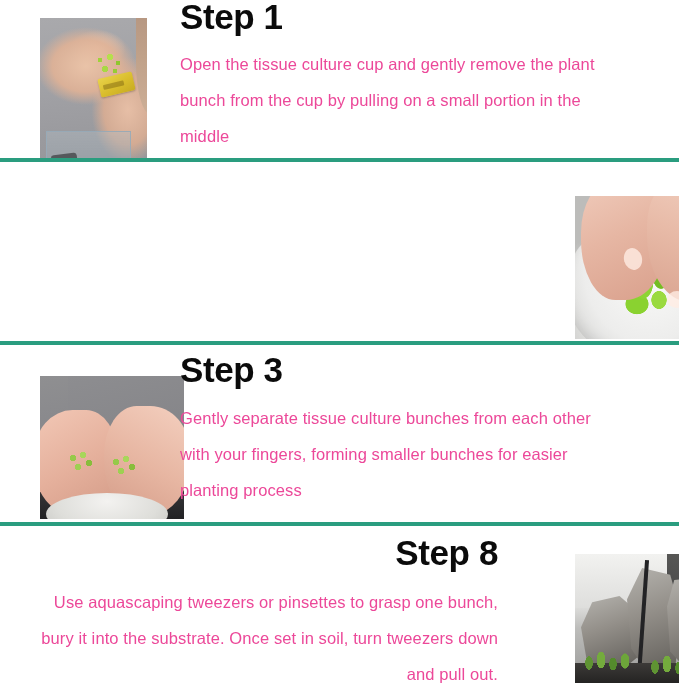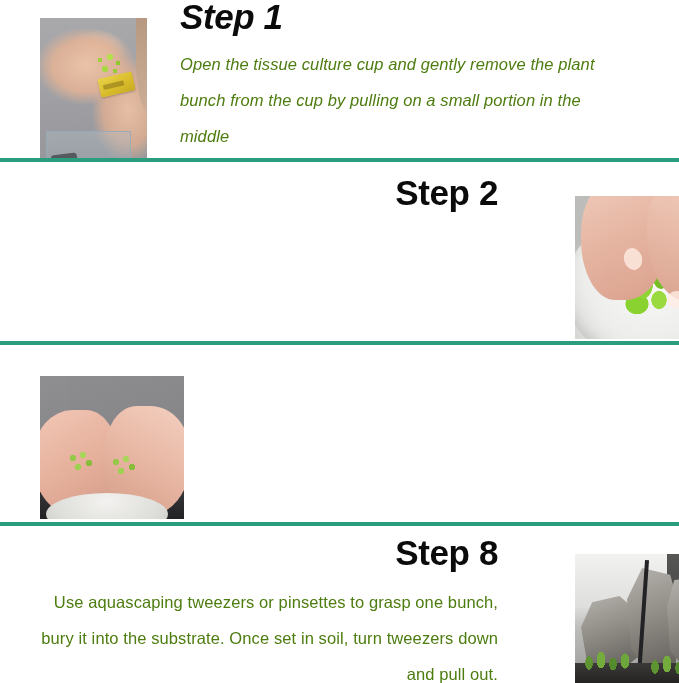--- a/index.html
+++ b/index.html
@@ -293,38 +293,38 @@
     color: #0b0b0b;
     white-space: nowrap;
   }
   .step-body {
     margin: 0;
     font-family: "Liberation Sans", sans-serif;
     font-size: 16.5px;
     font-weight: 400;
     line-height: 36px;
     letter-spacing: 0.1px;
-    color: #4d7c0f;
+    color: #ec4899;
   }
 
   
   .divider {
     position: absolute;
     left: 0;
     width: 679px;
     height: 4px;
     background: #2a9d7f;
   }
 </style>
 </head>
 <body>
 
 <div class="guide">
 
-  <section class="step" style="top:0px; height:158px;font-style:italic;">
+  <section class="step" style="top:0px; height:158px;">
     <div class="step-inner">
 
       <figure class="photo left ph1" style="top:2px;">
         <div class="photo-canvas">
           <div class="moss"></div>
           <div class="cup"></div>
           <div class="arm"></div>
           <div class="tank"></div>
           <div class="fade"></div>
         </div>
@@ -348,21 +348,20 @@
           <div class="bowl"></div>
           <div class="plant"></div>
           <div class="hand-a"></div>
           <div class="hand-b"></div>
           <div class="nail n1"></div>
           <div class="nail n2"></div>
         </div>
       </figure>
 
       <div class="text-col align-right" style="top:10px;">
-        <h2 class="step-title">Step 2</h2>
       </div>
 
     </div>
   </section>
 
   <div class="divider" style="top:341px;"></div>
 
   <section class="step" style="top:345px; height:177px;">
     <div class="step-inner">
 
@@ -371,20 +370,24 @@
           <div class="shirt"></div>
           <div class="dark"></div>
           <div class="hand-l"></div>
           <div class="hand-r"></div>
           <div class="bunch b1"></div>
           <div class="bunch b2"></div>
           <div class="bowl"></div>
         </div>
       </figure>
 
+      <div class="text-col align-left" style="top:4px;">
+        <h2 class="step-title">Step 3</h2>
+        <p class="step-body" style="margin-top:9px;">Gently separate tissue culture bunches from each other with your fingers, forming smaller bunches for easier planting process</p>
+      </div>
 
     </div>
   </section>
 
   <div class="divider" style="top:522px;"></div>
 
   <section class="step" style="top:526px; height:157px;">
     <div class="step-inner">
 
       <figure class="photo right ph4" style="top:12px;">

